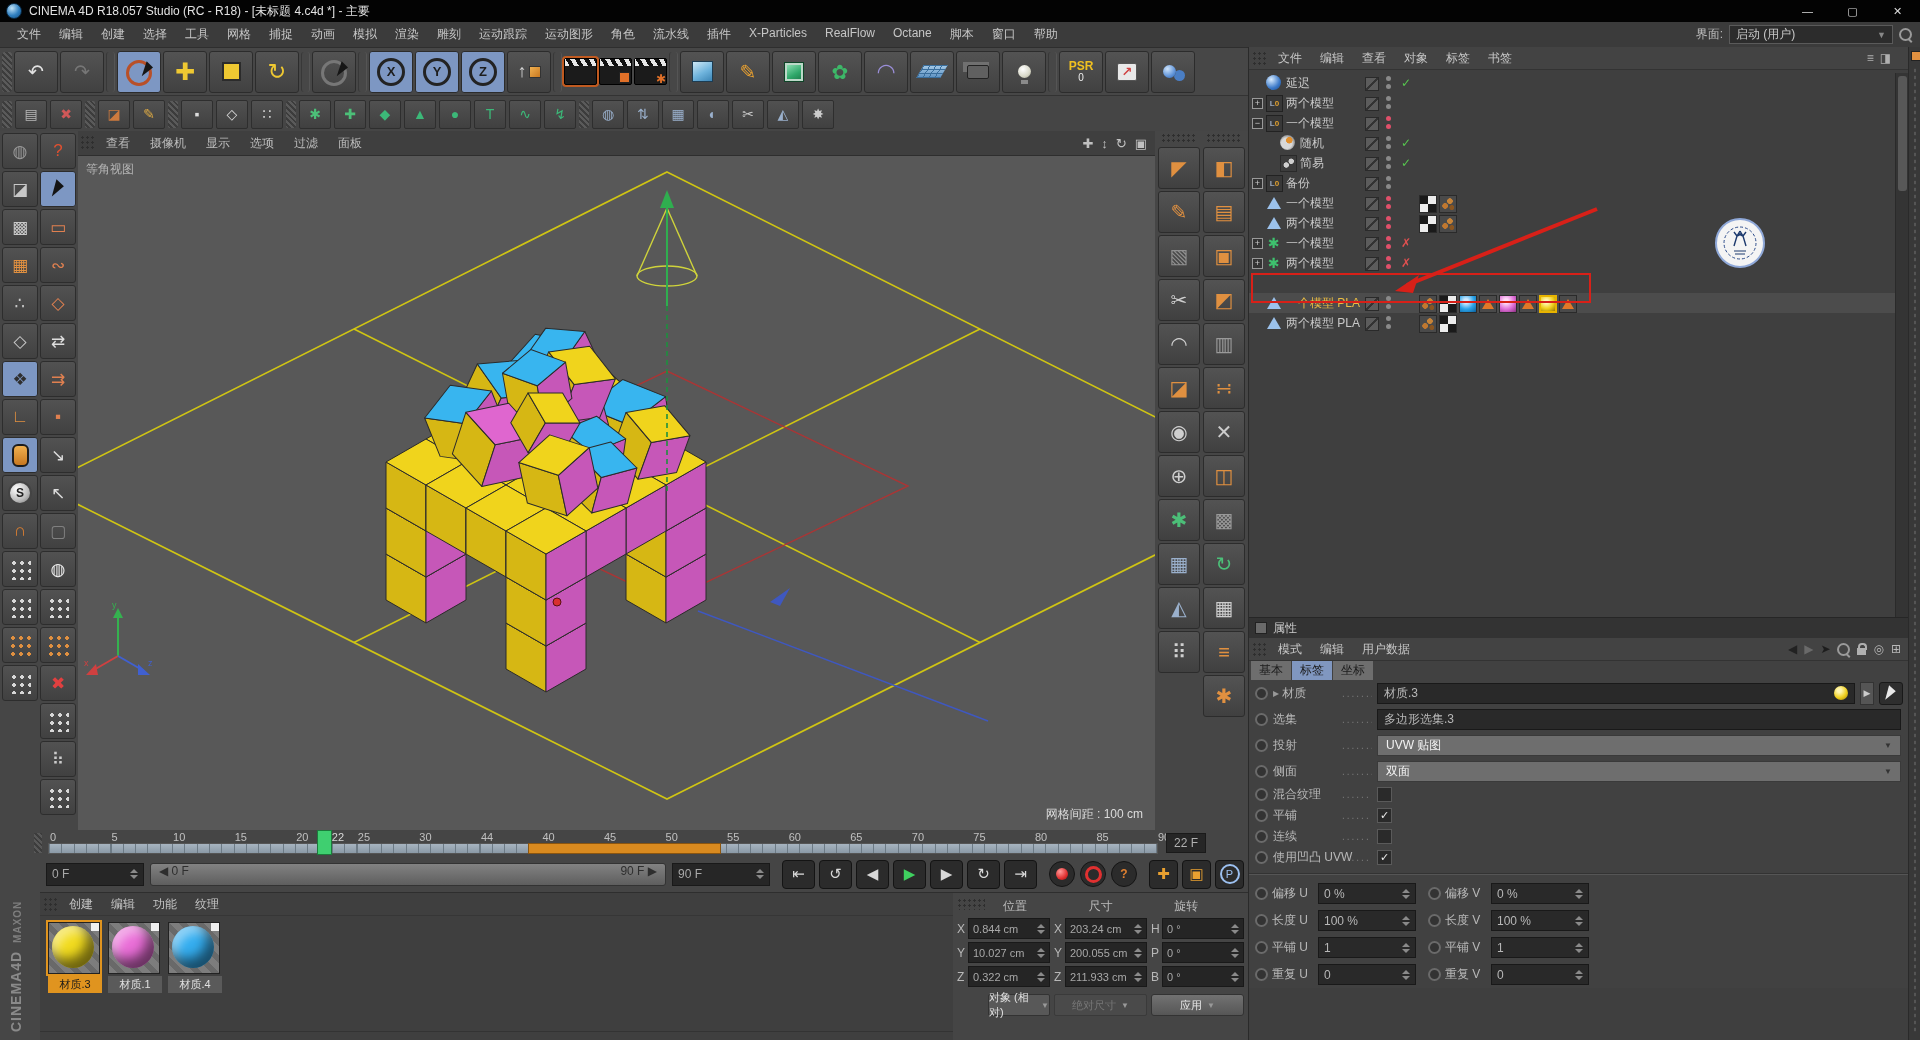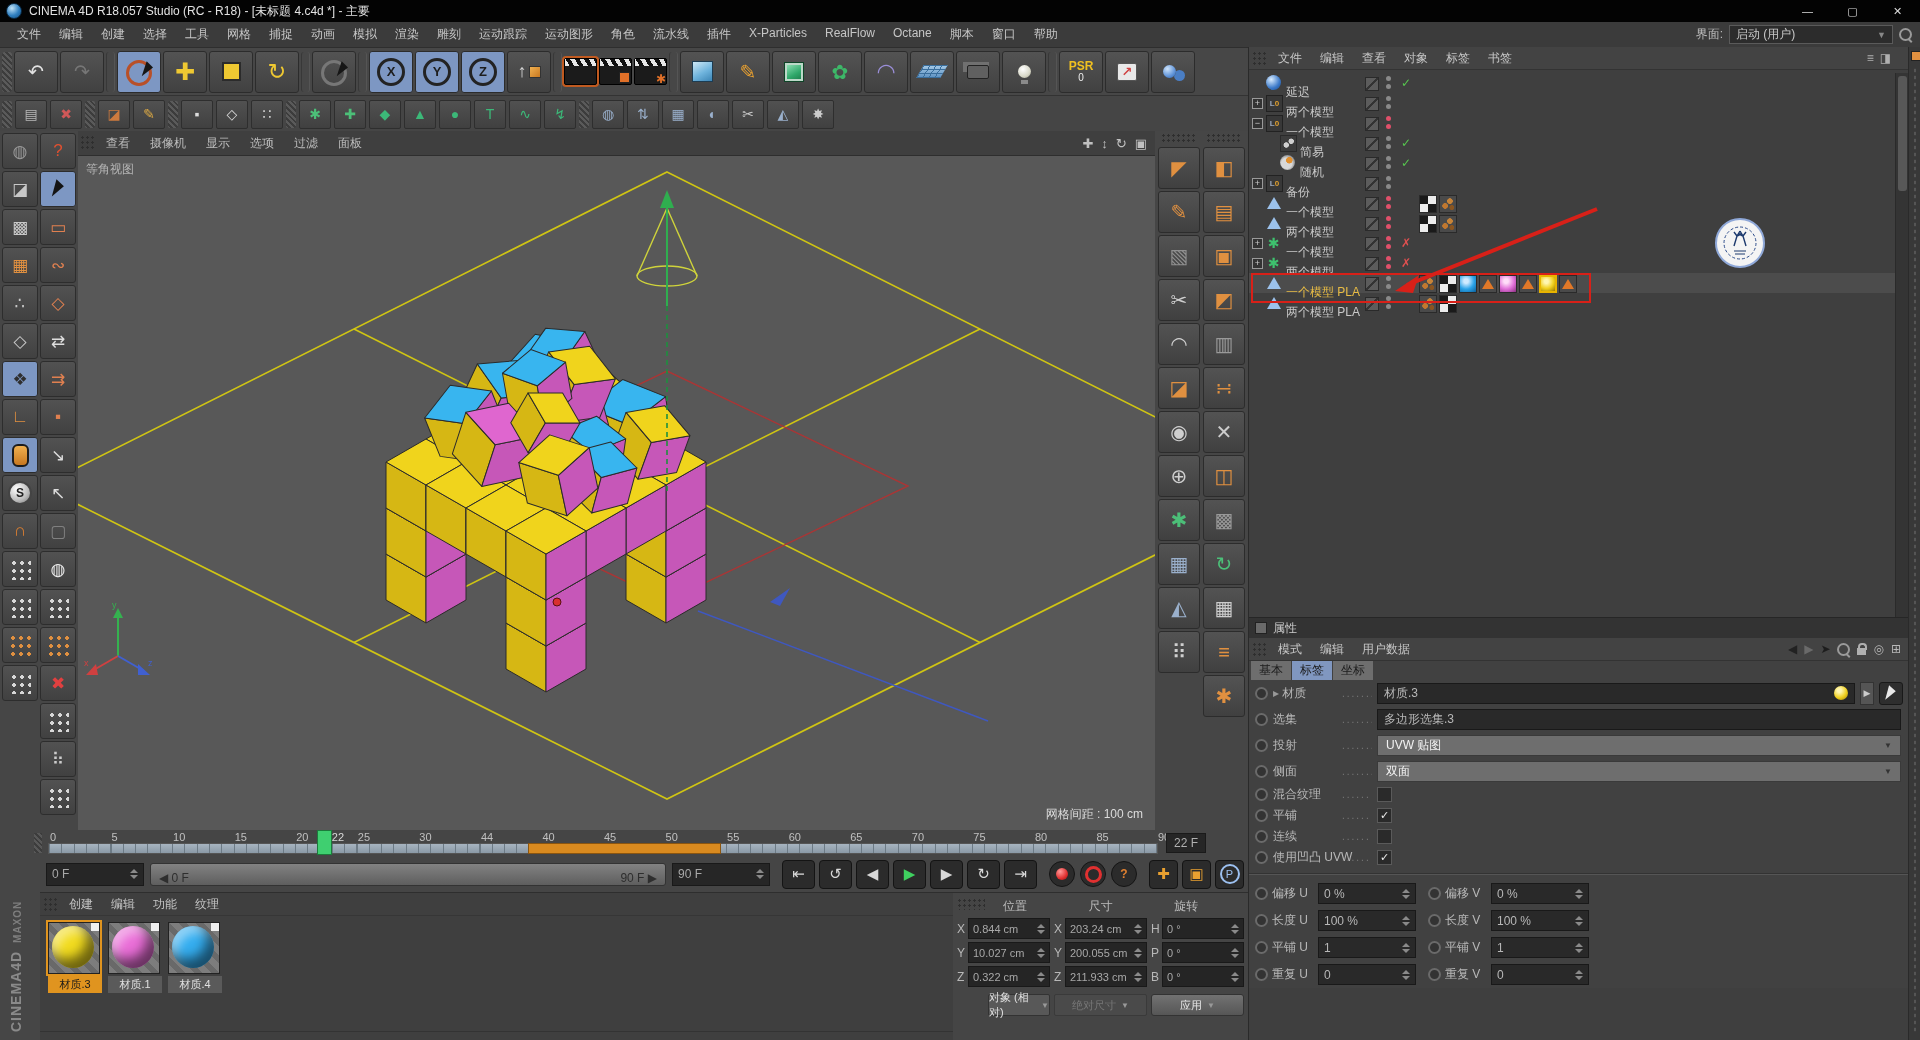--- a/index.html
+++ b/index.html
@@ -104,21 +104,21 @@
   #orange-range{position:absolute;bottom:2px;height:9px;background:#d98a1f;border:1px solid #8a5510;}
   #green-marker{position:absolute;top:0;bottom:1px;width:13px;background:#3fcf70;border:1px solid #1c7a3c;z-index:2;}
   #cur-label{position:absolute;top:1px;color:#d8d8d8;font-size:11px;z-index:2;}
   #badge{position:absolute;right:42px;top:3px;width:38px;height:18px;background:#262626;border:1px solid #1a1a1a;color:#b0b0b0;display:flex;align-items:center;justify-content:center;}
 
   #transport{left:40px;top:856px;width:1208px;height:37px;background:#454545;border-bottom:1px solid #2e2e2e;display:flex;align-items:center;gap:6px;padding:0 6px;box-sizing:border-box;position:absolute;}
   .spin{width:86px;height:21px;background:#262626;border:1px solid #191919;color:#a8a8a8;display:flex;align-items:center;padding:0 5px;flex:none;}
   .ud{margin-left:auto;display:flex;flex-direction:column;gap:2px;}
   .ud i{width:0;height:0;border-left:4px solid transparent;border-right:4px solid transparent;}
   .ud .up{border-bottom:4px solid #8a8a8a;} .ud .dnn{border-top:4px solid #8a8a8a;}
-  #tslider{width:498px;height:21px;background:linear-gradient(#828282,#5e5e5e);border:1px solid #333;border-radius:3px;display:flex;align-items:flex-end;justify-content:space-between;padding:0 8px;color:#2e2e2e;flex:none;}
+  #tslider{width:498px;height:21px;background:linear-gradient(#828282,#5e5e5e);border:1px solid #333;border-radius:3px;display:flex;align-items:flex-start;justify-content:space-between;padding:0 8px;color:#2e2e2e;flex:none;}
   .tbt{width:31px;height:27px;background:#2b2b2b;border:1px solid #141414;border-radius:4px;color:#d8d8d8;display:flex;align-items:center;justify-content:center;font-size:15px;flex:none;}
   .tbt.play{color:#3fd05f;}
   .rbt{width:24px;height:24px;border-radius:50%;background:#2b2b2b;border:1px solid #141414;display:flex;align-items:center;justify-content:center;flex:none;}
   .rbt.rec::before{content:"";width:12px;height:12px;border-radius:50%;background:radial-gradient(circle at 35% 30%,#ff9a9a,#e03030 60%,#8a1010);}
   .rbt.autokey::before{content:"";width:11px;height:11px;border-radius:50%;border:3px solid #e03030;}
   .rbt.qbtn{color:#e08030;font-weight:bold;}
   .kbt{width:27px;height:27px;background:#2b2b2b;border:1px solid #141414;border-radius:4px;display:flex;align-items:center;justify-content:center;font-size:15px;flex:none;}
   .kbt.pring span{border:2px solid #9cc0f0;border-radius:50%;width:16px;height:16px;display:flex;align-items:center;justify-content:center;font-size:11px;}
   .kbt.dots4::before{content:"";width:14px;height:14px;background:radial-gradient(#d8d8d8 1.8px,transparent 2.2px);background-size:7px 7px;}
 
@@ -157,22 +157,22 @@
   #om{position:relative;height:570px;border-bottom:1px solid #262626;}
   .pmenu{height:22px;background:#434343;border-bottom:1px solid #333;display:flex;align-items:center;}
   .pmenu .gd{width:14px;height:14px;margin:0 3px;}
   .pmenu .mitem{padding:0 9px;}
   .pmenu .ricons{margin-left:auto;display:flex;gap:6px;padding-right:18px;color:#b0b0b0;align-items:center;}
   #omtree{position:absolute;left:0;top:26px;right:14px;bottom:0;}
   .orow{height:20px;position:relative;}
   .orow .expand{position:absolute;left:calc(3px + var(--ind,0)*14px);top:5px;width:9px;height:9px;border:1px solid #999;background:#333;color:#ccc;font-size:9px;line-height:8px;text-align:center;}
   .orow .expand:empty{display:none;}
   .oi{position:absolute;left:calc(17px + var(--ind,0)*14px);top:2px;width:15px;height:15px;display:flex;align-items:center;justify-content:center;}
-  .oname{position:absolute;left:calc(37px + var(--ind,0)*14px);top:11px;white-space:nowrap;color:#c8c8c8;}
-  .orow.sel{background:#4c4c4c;}
+  .oname{position:absolute;left:calc(37px + var(--ind,0)*14px);top:2px;white-space:nowrap;color:#c8c8c8;}
+  .orow.sel{background:#4c4c4c;margin-top:20px;}
   .orow.sel .oname{color:#e8bc45;}
   .oi.delay{border-radius:50%;background:radial-gradient(circle at 35% 30%,#d8ecff,#3a78c8 60%,#1a4a88);}
   .oi.frac{background:#383838;border:1px solid #222;font-size:8px;color:#aab;}
   .oi.frac::before{content:"L";color:#99a8c0;font-weight:bold;}
   .oi.frac::after{content:"0";color:#e0a030;font-weight:bold;}
   .oi.rand{border-radius:50%;background:radial-gradient(circle at 62% 35%,#e09030 3px,transparent 3.5px),radial-gradient(circle at 45% 55%,#d8d8d8 0 45%,#808080 75%);}
   .oi.plain{background:radial-gradient(circle at 35% 60%,#cfcfcf 2.4px,transparent 3px),radial-gradient(circle at 68% 35%,#cfcfcf 2.4px,transparent 3px),#3c3c3c;border:1px solid #2a2a2a;}
   .oi.poly::before{content:"";width:0;height:0;border-left:7px solid transparent;border-right:7px solid transparent;border-bottom:12px solid #9cc2ec;}
   .oi.emit{color:#3ec06e;font-size:14px;}
   .oi.emit::before{content:"✱";}
@@ -1272,33 +1272,33 @@
           <span class="oname">一个模型</span>
           <span class="slash"></span>
           <span class="vdots rr"></span>
           <span class="ocheck"></span>
           <span class="otags">
             
           </span>
         </div>
         <div class="orow" style="--ind: 1;">
 
-          <span class="oi plain"></span>
-          <span class="oname">简易</span>
+          <span class="oi rand"></span>
+          <span class="oname">随机</span>
           <span class="slash"></span>
           <span class="vdots gg"></span>
           <span class="ocheck v"></span>
           <span class="otags">
             
           </span>
         </div>
         <div class="orow" style="--ind: 1;">
 
-          <span class="oi rand"></span>
-          <span class="oname">随机</span>
+          <span class="oi plain"></span>
+          <span class="oname">简易</span>
           <span class="slash"></span>
           <span class="vdots gg"></span>
           <span class="ocheck v"></span>
           <span class="otags">
             
           </span>
         </div>
         <div class="orow" style="--ind: 0;">
           <span class="expand">+</span>
           <span class="oi frac"></span>

